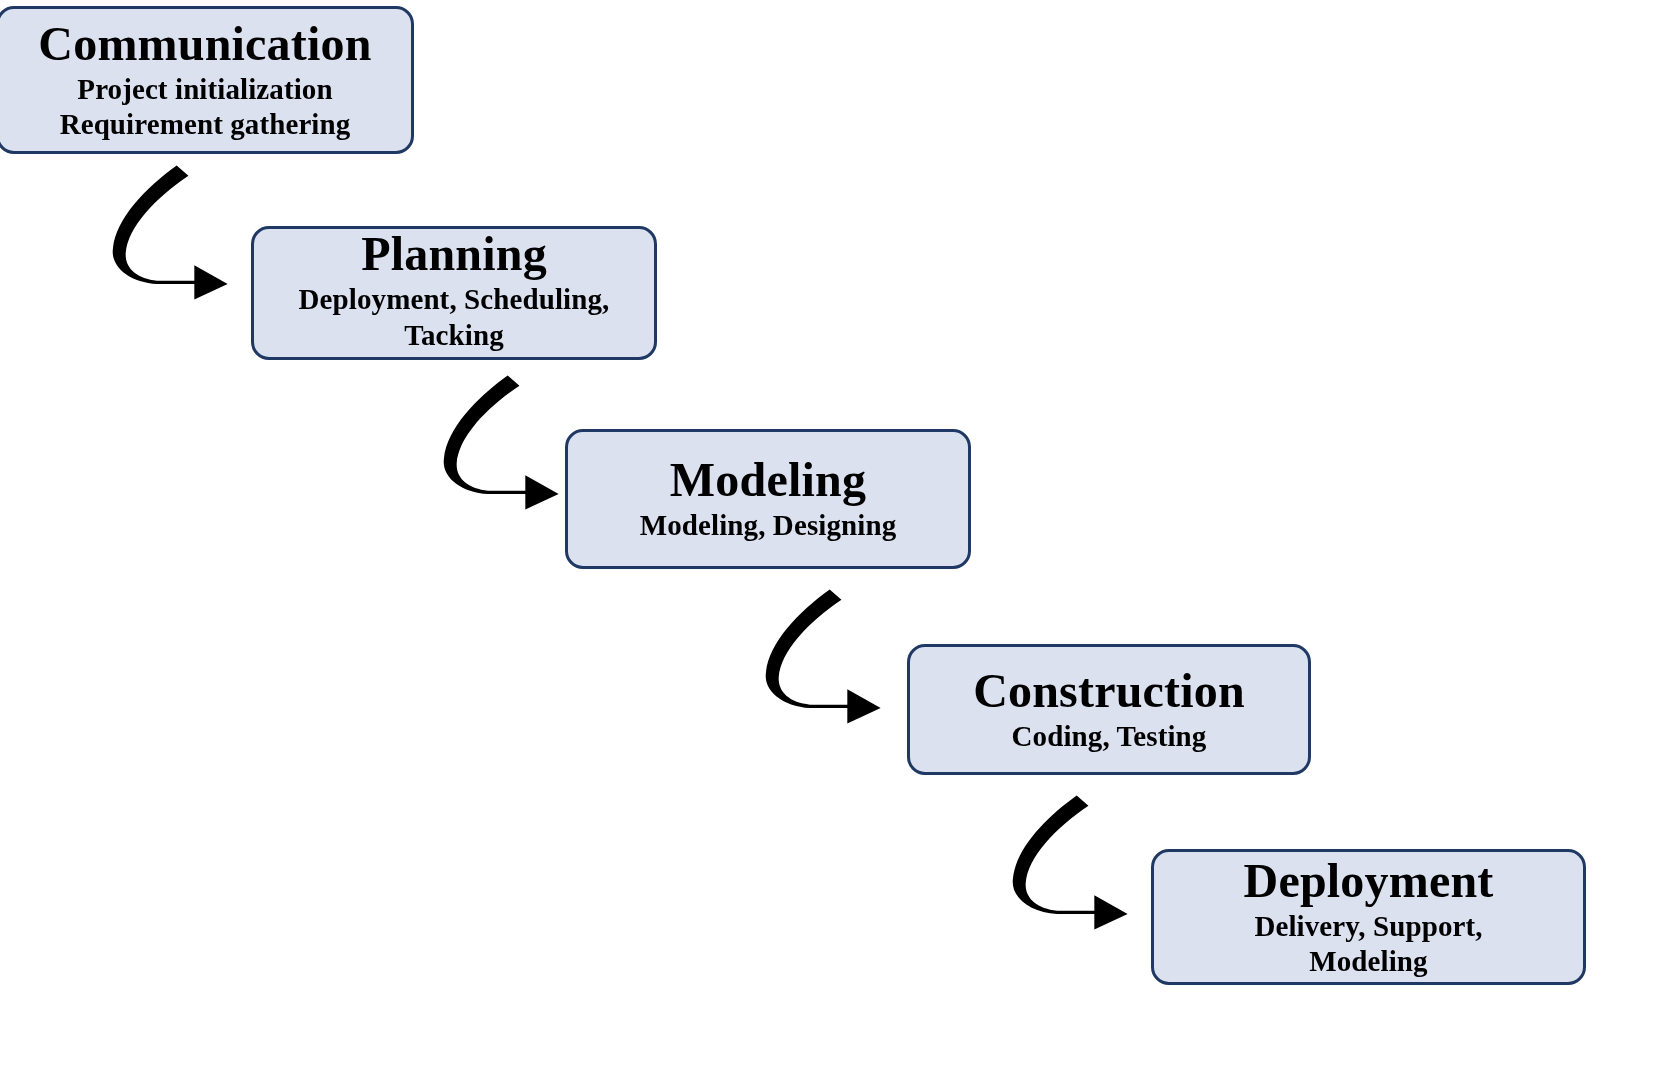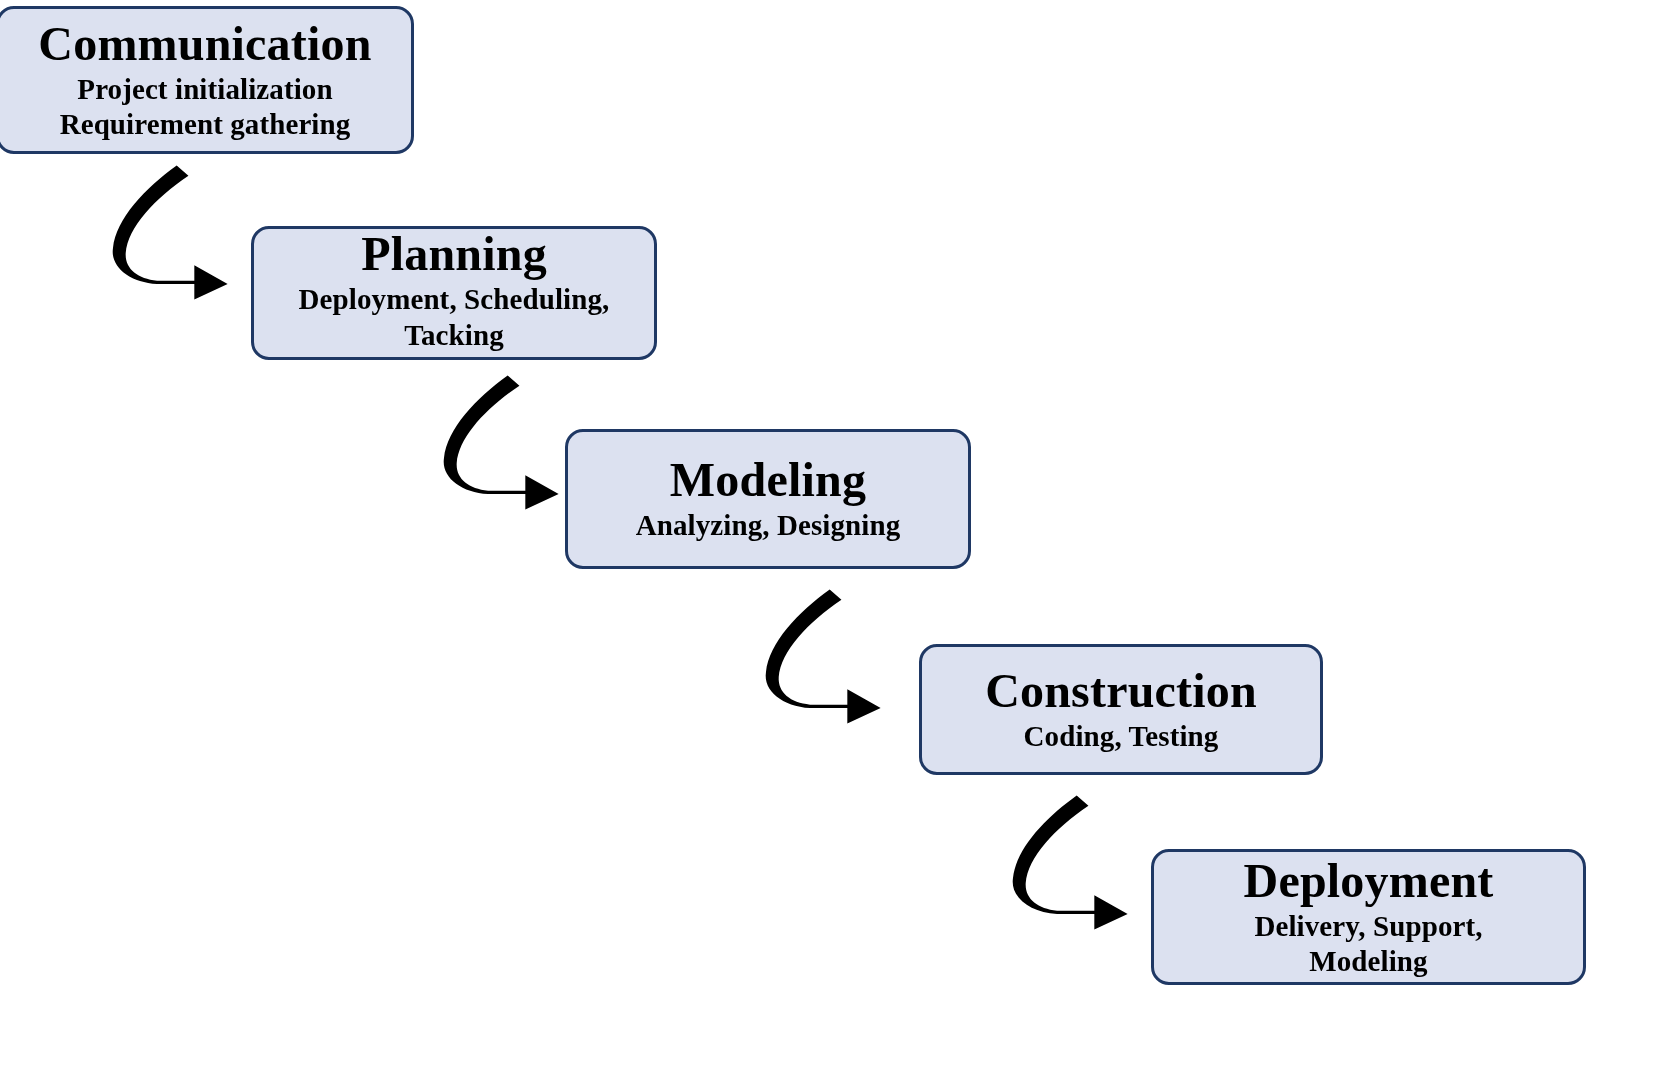--- a/index.html
+++ b/index.html
@@ -104,41 +104,41 @@
                L 84 128
                L 46 128
                C 18 126, -2 108, 1 86
                C 4 52, 34 16, 66 -10
                Z" fill="#000000" transform="translate(0,6) scale(0.98,0.86)"></path>
     </svg>
   </div>
 
   <div class="phase-box" id="box-modeling" style="left:565px; top:429px; width:406px; height:140px;text-align:center;">
     <div class="phase-title">Modeling</div>
-    <div class="phase-sub">Analyzing, Designing</div>
+    <div class="phase-sub">Modeling, Designing</div>
   </div>
 
   <div class="arrow-wrap" id="arrow-3" style="left:765px; top:592px; width:120px; height:128px;">
     <svg viewBox="0 0 120 128" preserveAspectRatio="none" aria-hidden="true">
       <path d="M 78 2
                C 44 28, 16 62, 14 92
                C 13 110, 26 122, 46 124
                L 84 124
                L 84 106
                L 118 128
                L 84 146
                L 84 128
                L 46 128
                C 18 126, -2 108, 1 86
                C 4 52, 34 16, 66 -10
                Z" fill="#000000" transform="translate(0,6) scale(0.98,0.86)"></path>
     </svg>
   </div>
 
-  <div class="phase-box" id="box-construction" style="left:907px; top:644px; width:404px; height:131px;margin-left:12px;">
+  <div class="phase-box" id="box-construction" style="left:907px; top:644px; width:404px; height:131px;">
     <div class="phase-title">Construction</div>
     <div class="phase-sub">Coding, Testing</div>
   </div>
 
   <div class="arrow-wrap" id="arrow-4" style="left:1012px; top:798px; width:120px; height:128px;">
     <svg viewBox="0 0 120 128" preserveAspectRatio="none" aria-hidden="true">
       <path d="M 78 2
                C 44 28, 16 62, 14 92
                C 13 110, 26 122, 46 124
                L 84 124

